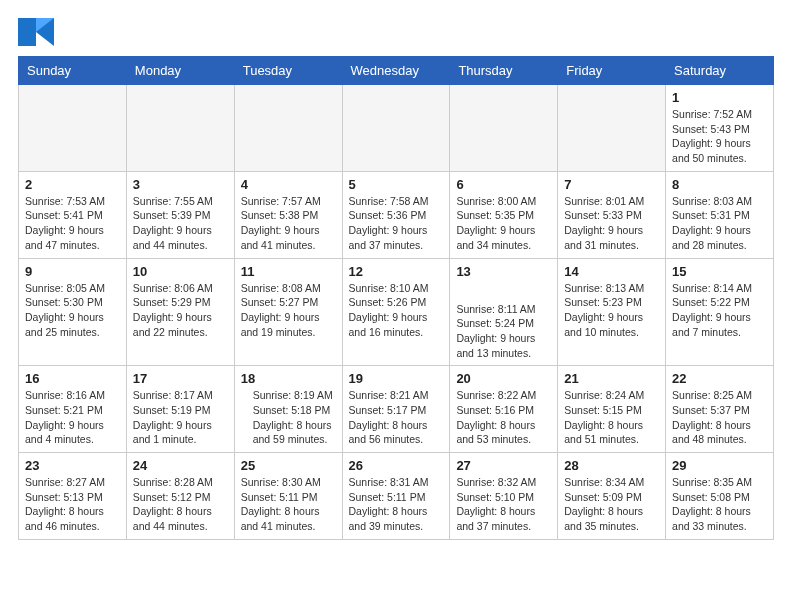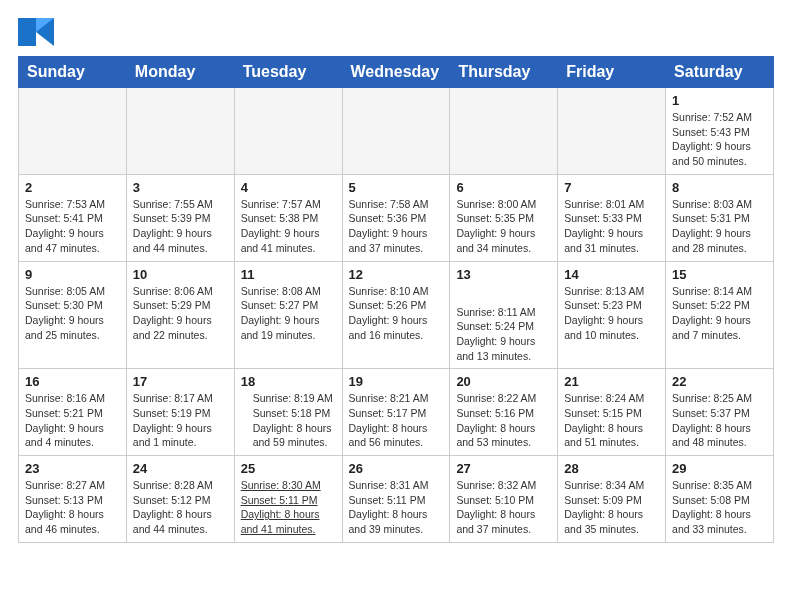--- a/index.html
+++ b/index.html
@@ -52,22 +52,22 @@
       margin-top: 2px;
     }
     .calendar {
       width: 100%;
       border-collapse: collapse;
       border: 1px solid #bbb;
     }
     .calendar th {
       background: #2962b8;
       color: #fff;
-      font-size: 16px;
-      font-weight: 700;
+      font-size: 13px;
+      font-weight: 400;
       text-align: left;
       padding: 6px 8px;
       border: 1px solid #2962b8;
     }
     .calendar td {
       border: 1px solid #ccc;
       vertical-align: top;
       padding: 5px 6px;
       width: calc(100% / 7);
       min-height: 78px;
@@ -309,21 +309,21 @@
           </td>
           <td>
             <span class="day-number">24</span>
             <div class="day-info" style="white-space: pre-line;">Sunrise: 8:28 AM
 Sunset: 5:12 PM
 Daylight: 8 hours
 and 44 minutes.</div>
           </td>
           <td>
             <span class="day-number">25</span>
-            <div class="day-info" style="white-space: pre-line; text-decoration: underline;">Sunrise: 8:30 AM
+            <div class="day-info" style="white-space: pre-line;">Sunrise: 8:30 AM
 Sunset: 5:11 PM
 Daylight: 8 hours
 and 41 minutes.</div>
           </td>
           <td>
             <span class="day-number">26</span>
             <div class="day-info" style="white-space: pre-line;">Sunrise: 8:31 AM
 Sunset: 5:11 PM
 Daylight: 8 hours
 and 39 minutes.</div>

